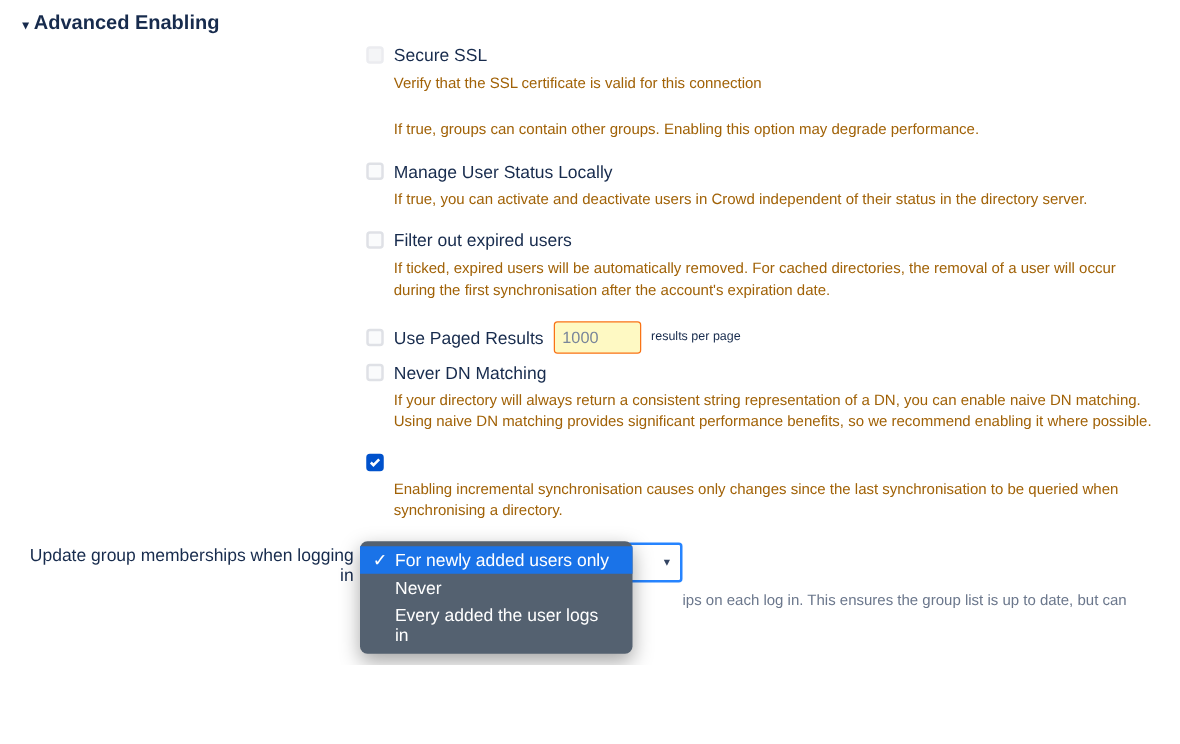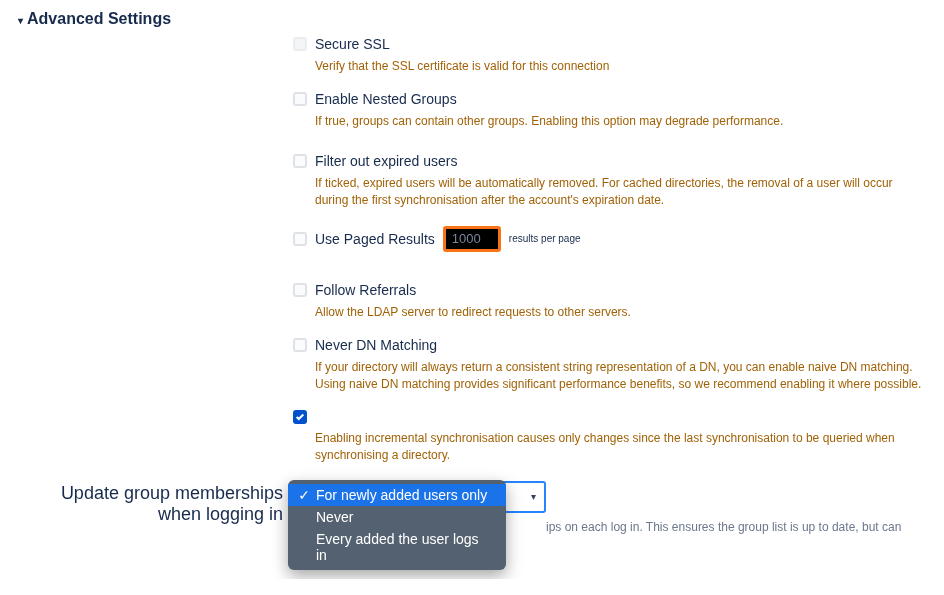--- a/index.html
+++ b/index.html
@@ -32,21 +32,21 @@
     display: flex;
     align-items: flex-start;
     margin-bottom: 4px;
   }
   .label-col {
     width: 275px;
     flex: 0 0 275px;
     text-align: right;
     padding-right: 10px;
     padding-top: 2px;
-    font-size: 18px;
+    font-size: 14px;
     color: #172B4D;
   }
   .content-col {
     flex: 1;
     display: flex;
     flex-direction: column;
     gap: 2px;
     position: relative;
   }
   .checkline {
@@ -89,28 +89,28 @@
     font-size: 12px;
     color: #a16207;
     margin: 4px 0 12px 22px;
     line-height: 1.45;
     max-width: 640px;
   }
   .paged-line {
     display: flex;
     align-items: center;
     gap: 8px;
-    margin-bottom: 26px;
+    margin-bottom: 3px;
   }
   .num-input {
-    width: 58px;
+    width: 70px;
     height: 26px;
-    border: 3px solid #f97316;
+    border: 1px solid #f97316;
     border-radius: 3px;
-    background: #000000;
+    background: #fef9c3;
     color: #7A869A;
     padding: 2px 6px;
     font-size: 13px;
   }
   .suffix {
     font-size: 10px;
     color: #172B4D;
   }
   .select-wrap {
     position: relative;
@@ -176,49 +176,52 @@
   .help-behind .pad {
     display: inline-block;
     width: 253px;
   }
 </style>
 </head>
 <body>
 
 <div class="section-header">
   <span class="chev">▾</span>
-  <span>Advanced Settings</span>
+  <span>Advanced Enabling</span>
 </div>
 
 <div class="form-rows">
 
   <div class="row">
     <div class="label-col"></div>
     <div class="content-col">
       <div class="checkline">
         <span class="checkbox disabled"></span>
         <span class="checklabel">Secure SSL</span>
       </div>
       <div class="desc">Verify that the SSL certificate is valid for this connection</div>
     </div>
   </div>
 
   <div class="row">
     <div class="label-col"></div>
     <div class="content-col">
-      <div class="checkline">
-        <span class="checkbox"></span>
-        <span class="checklabel">Enable Nested Groups</span>
-      </div>
       <div class="desc">If true, groups can contain other groups. Enabling this option may degrade performance.</div>
     </div>
   </div>
 
   <div class="row">
     <div class="label-col"></div>
+    <div class="content-col">
+      <div class="checkline">
+        <span class="checkbox"></span>
+        <span class="checklabel">Manage User Status Locally</span>
+      </div>
+      <div class="desc">If true, you can activate and deactivate users in Crowd independent of their status in the directory server.</div>
+    </div>
   </div>
 
   <div class="row">
     <div class="label-col"></div>
     <div class="content-col">
       <div class="checkline">
         <span class="checkbox"></span>
         <span class="checklabel">Filter out expired users</span>
       </div>
       <div class="desc">If ticked, expired users will be automatically removed. For cached directories, the removal of a user will occur during the first synchronisation after the account's expiration date.</div>
@@ -230,30 +233,20 @@
     <div class="content-col">
       <div class="paged-line">
         <span class="checkbox"></span>
         <span class="checklabel">Use Paged Results</span>
         <input class="num-input" value="1000" style="">
         <span class="suffix">results per page</span>
       </div>
     </div>
   </div>
 
-  <div class="row">
-    <div class="label-col"></div>
-    <div class="content-col">
-      <div class="checkline">
-        <span class="checkbox"></span>
-        <span class="checklabel">Follow Referrals</span>
-      </div>
-      <div class="desc">Allow the LDAP server to redirect requests to other servers.</div>
-    </div>
-  </div>
 
   <div class="row">
     <div class="label-col"></div>
     <div class="content-col">
       <div class="checkline">
         <span class="checkbox"></span>
         <span class="checklabel">Never DN Matching</span>
       </div>
       <div class="desc">If your directory will always return a consistent string representation of a DN, you can enable naive DN matching. Using naive DN matching provides significant performance benefits, so we recommend enabling it where possible.</div>
     </div>

